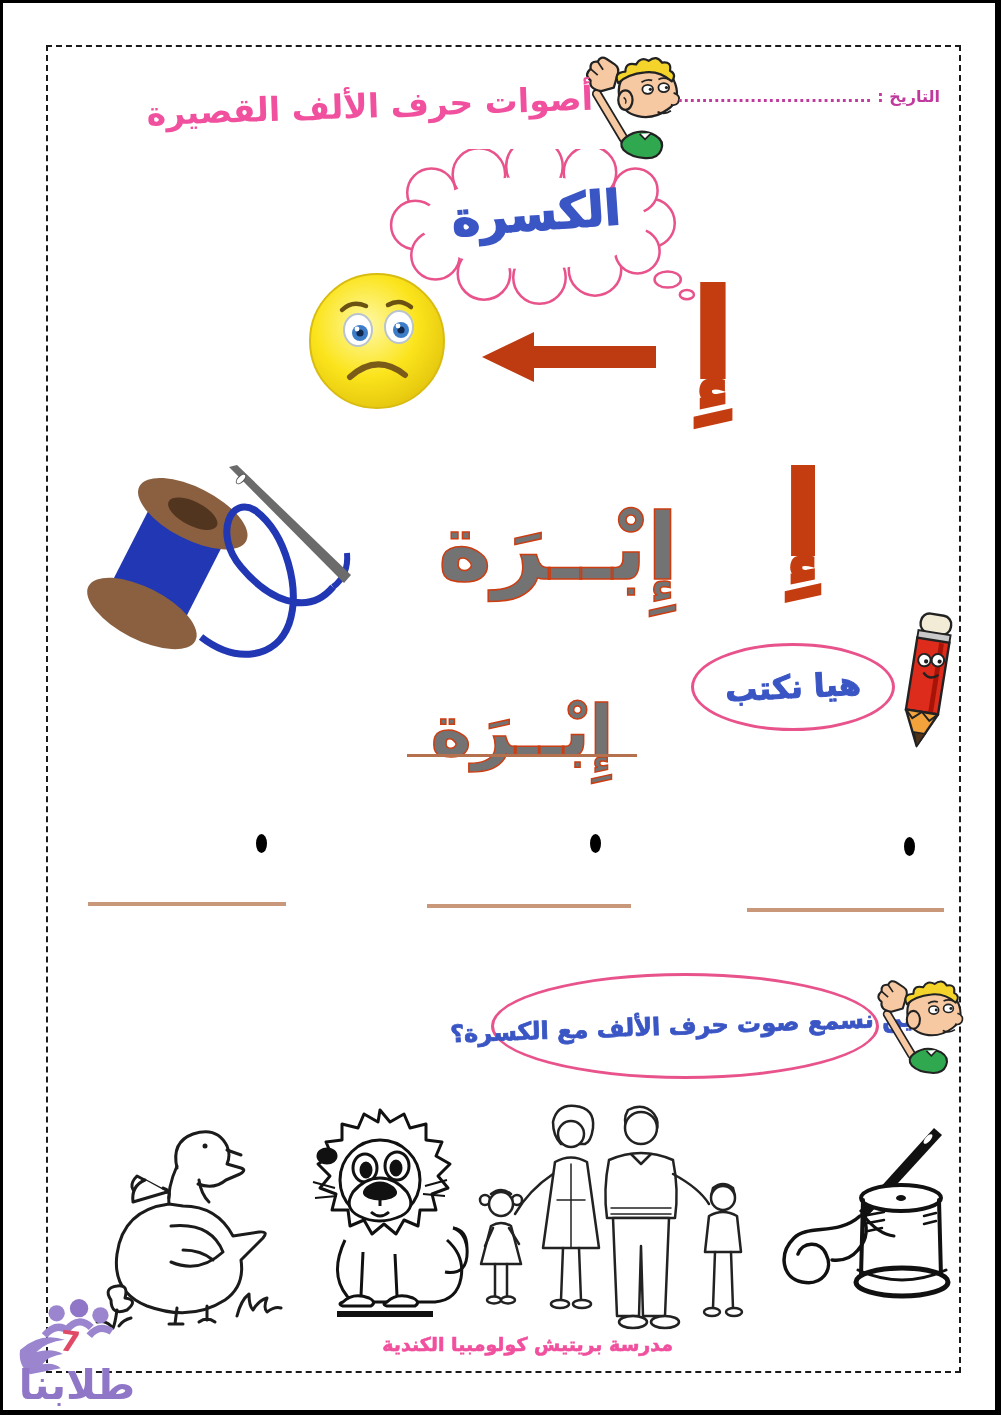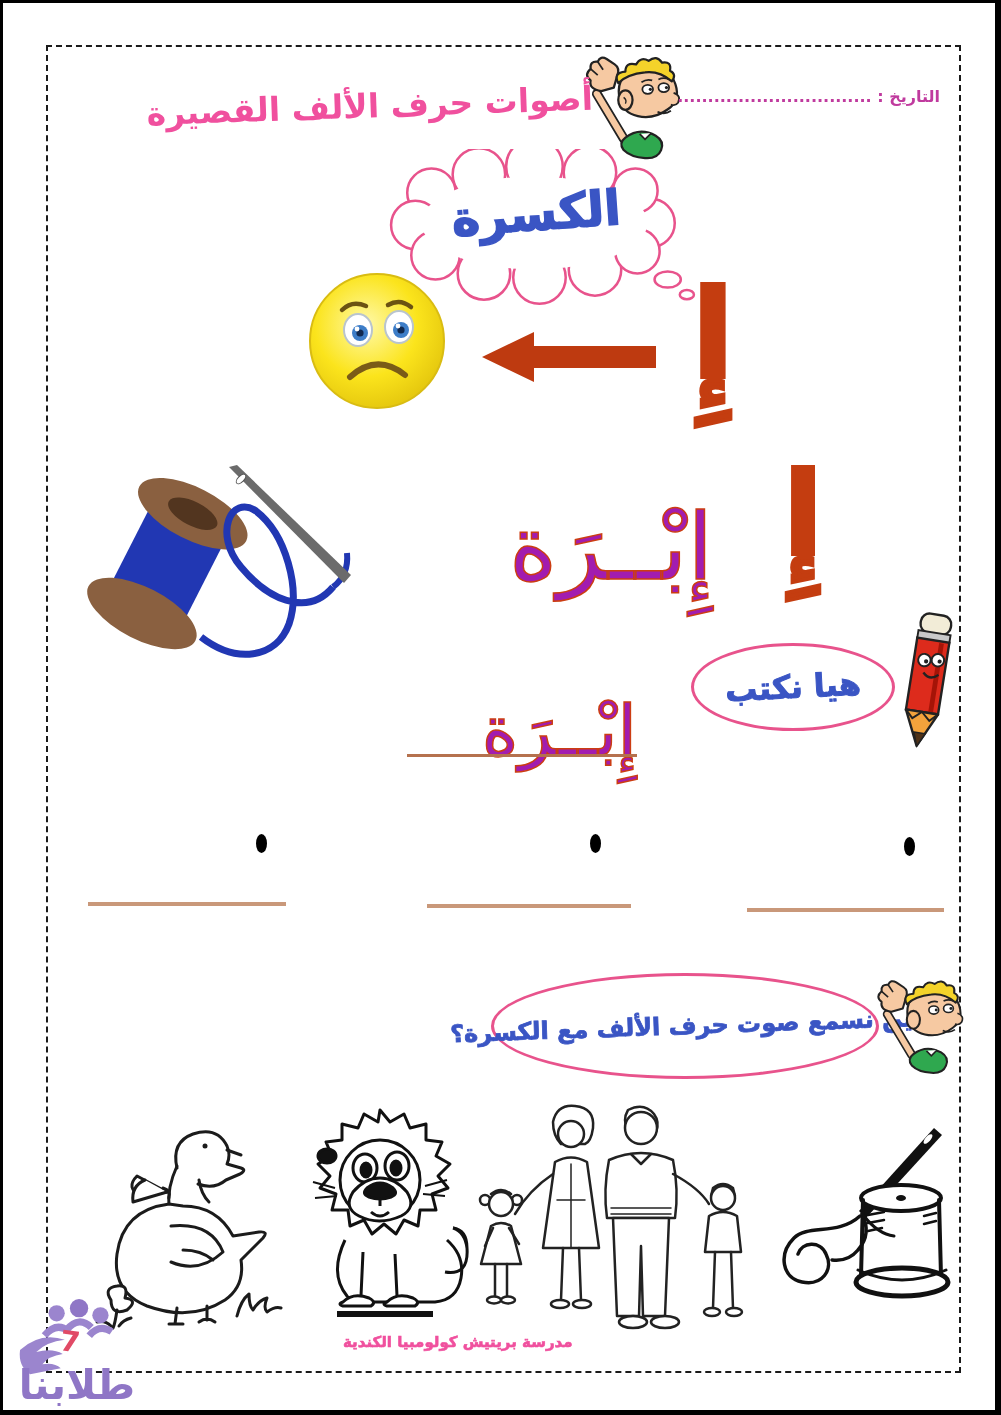--- a/index.html
+++ b/index.html
@@ -32,21 +32,21 @@
   }
   .emoji { left:303px; top:267px; width:143px; height:143px; z-index:2; }
   .arrow { left:477px; top:326px; width:178px; height:56px; z-index:2; }
   .big-letter {
     color:#C43D10; font-weight:bold; -webkit-text-stroke:4px #C43D10;
     direction:rtl; text-align:center; z-index:2; line-height:1.05;
   }
   .letter-1 { left:640px; top:268px; width:140px; height:185px; font-size:122px; }
   .letter-2 { left:730px; top:452px; width:140px; height:180px; font-size:114px; }
   .word-orange {
-    color:#a21caf; font-weight:normal; direction:rtl; text-align:right;
+    color:#737373; font-weight:bold; direction:rtl; text-align:center;
     -webkit-text-stroke:1.5px #CC3D12; z-index:2; white-space:nowrap;
   }
   .word-1 { left:400px; top:470px; width:310px; font-size:92px; line-height:150px; }
   .word-2 { left:404px; top:668px; width:230px; font-size:70px; line-height:120px; }
   .word-underline { left:404px; top:751px; width:230px; height:3px; background:#B5714E; z-index:2; }
   .spool-art { left:48px; top:456px; width:322px; height:214px; z-index:2; }
   .oval {
     border:3px solid #E8538C; border-radius:50%; display:flex;
     align-items:center; justify-content:center; background:#fff; z-index:2;
   }
@@ -68,22 +68,22 @@
     transform:rotate(-2deg); -webkit-text-stroke:.8px #3A55C4; white-space:nowrap;
   }
   .boy-1 { left:560px; top:48px; width:148px; height:116px; z-index:2; }
   .boy-2 { left:868px; top:954px; width:106px; height:142px; z-index:3; }
   .duck-art   { left:56px;  top:1100px; width:242px; height:234px; z-index:2; }
   .lion-art   { left:272px; top:1088px; width:212px; height:234px; z-index:2; }
   .family-art { left:458px; top:1084px; width:315px; height:258px; z-index:2; }
   .needle-art { left:735px; top:1116px; width:230px; height:218px; z-index:2; }
   .logo { left:10px; top:1294px; width:126px; height:114px; z-index:4; }
   .school-name {
-    left:340px; top:1330px; width:330px; text-align:left; direction:rtl;
-    color:#F0509E; font-weight:bold; font-size:15px; z-index:4; white-space:nowrap;
+    left:340px; top:1330px; width:330px; text-align:right; direction:rtl;
+    color:#F0509E; font-weight:bold; font-size:19px; z-index:4; white-space:nowrap;
     -webkit-text-stroke:.6px #F0509E;
   }
   svg { display:block; width:100%; height:100%; }
 </style>
 </head>
 <body>
 
 <div class="sheet">
 
   <div class="dashed-border abs"></div>

